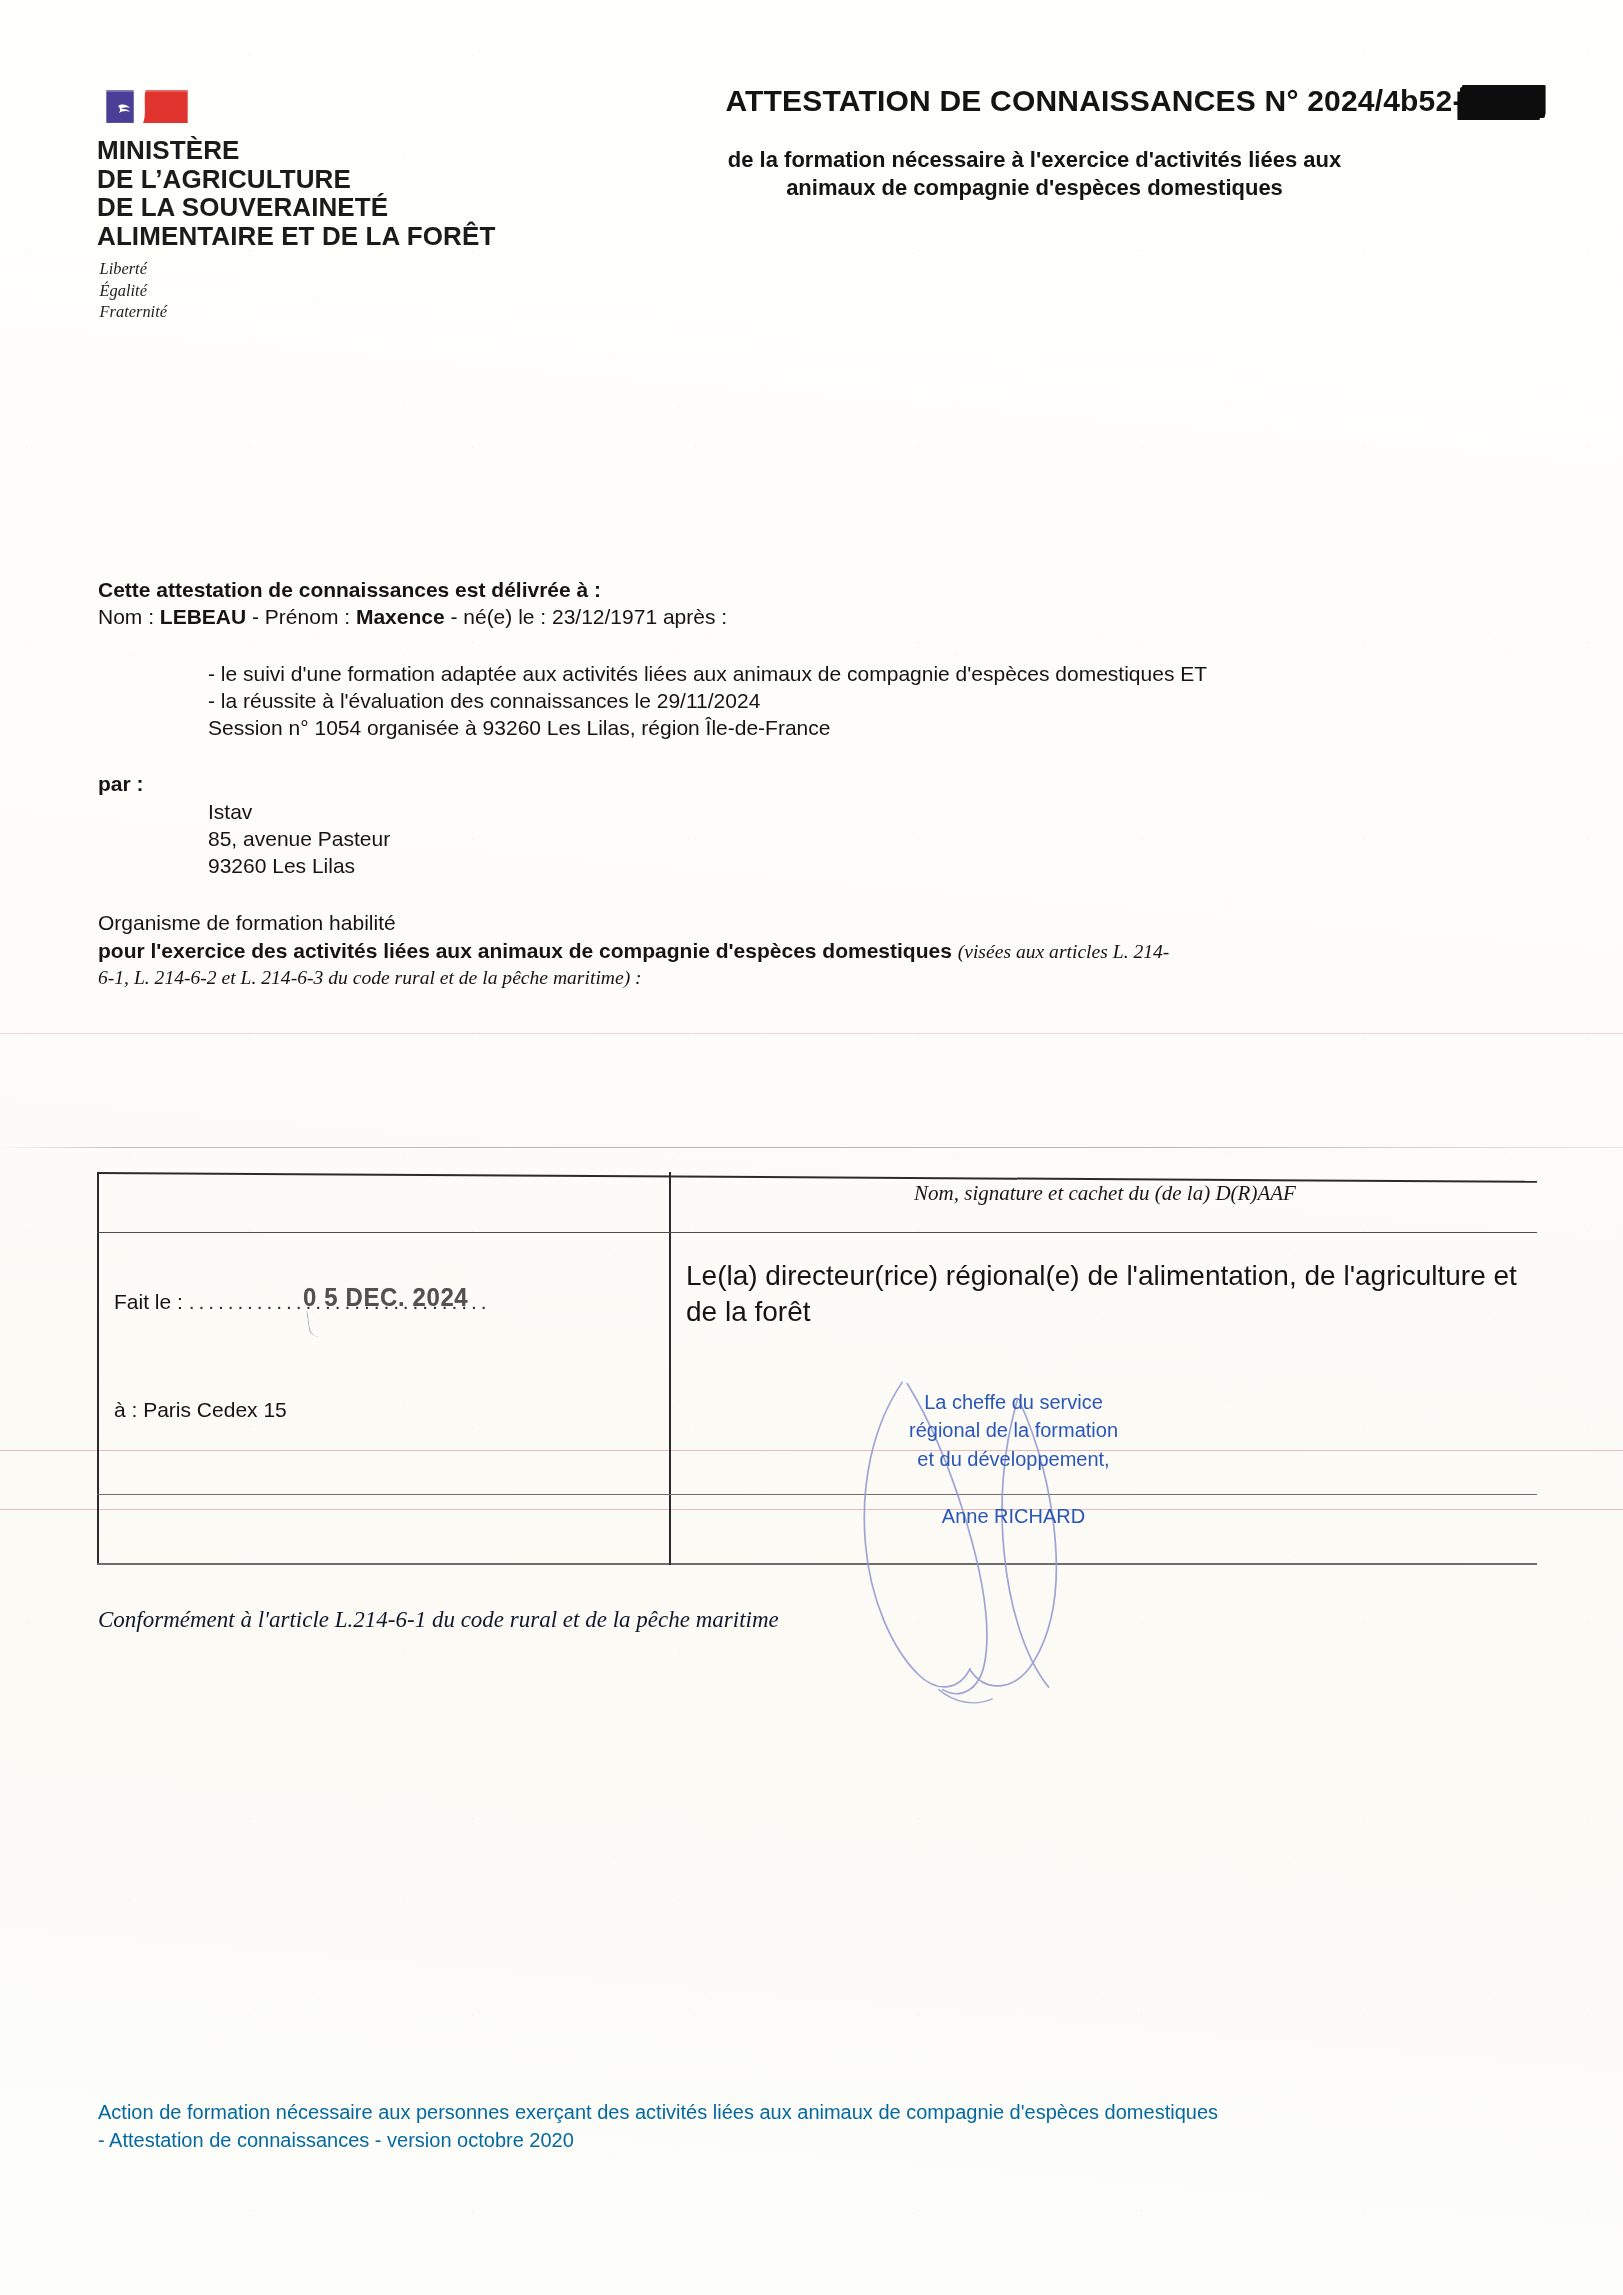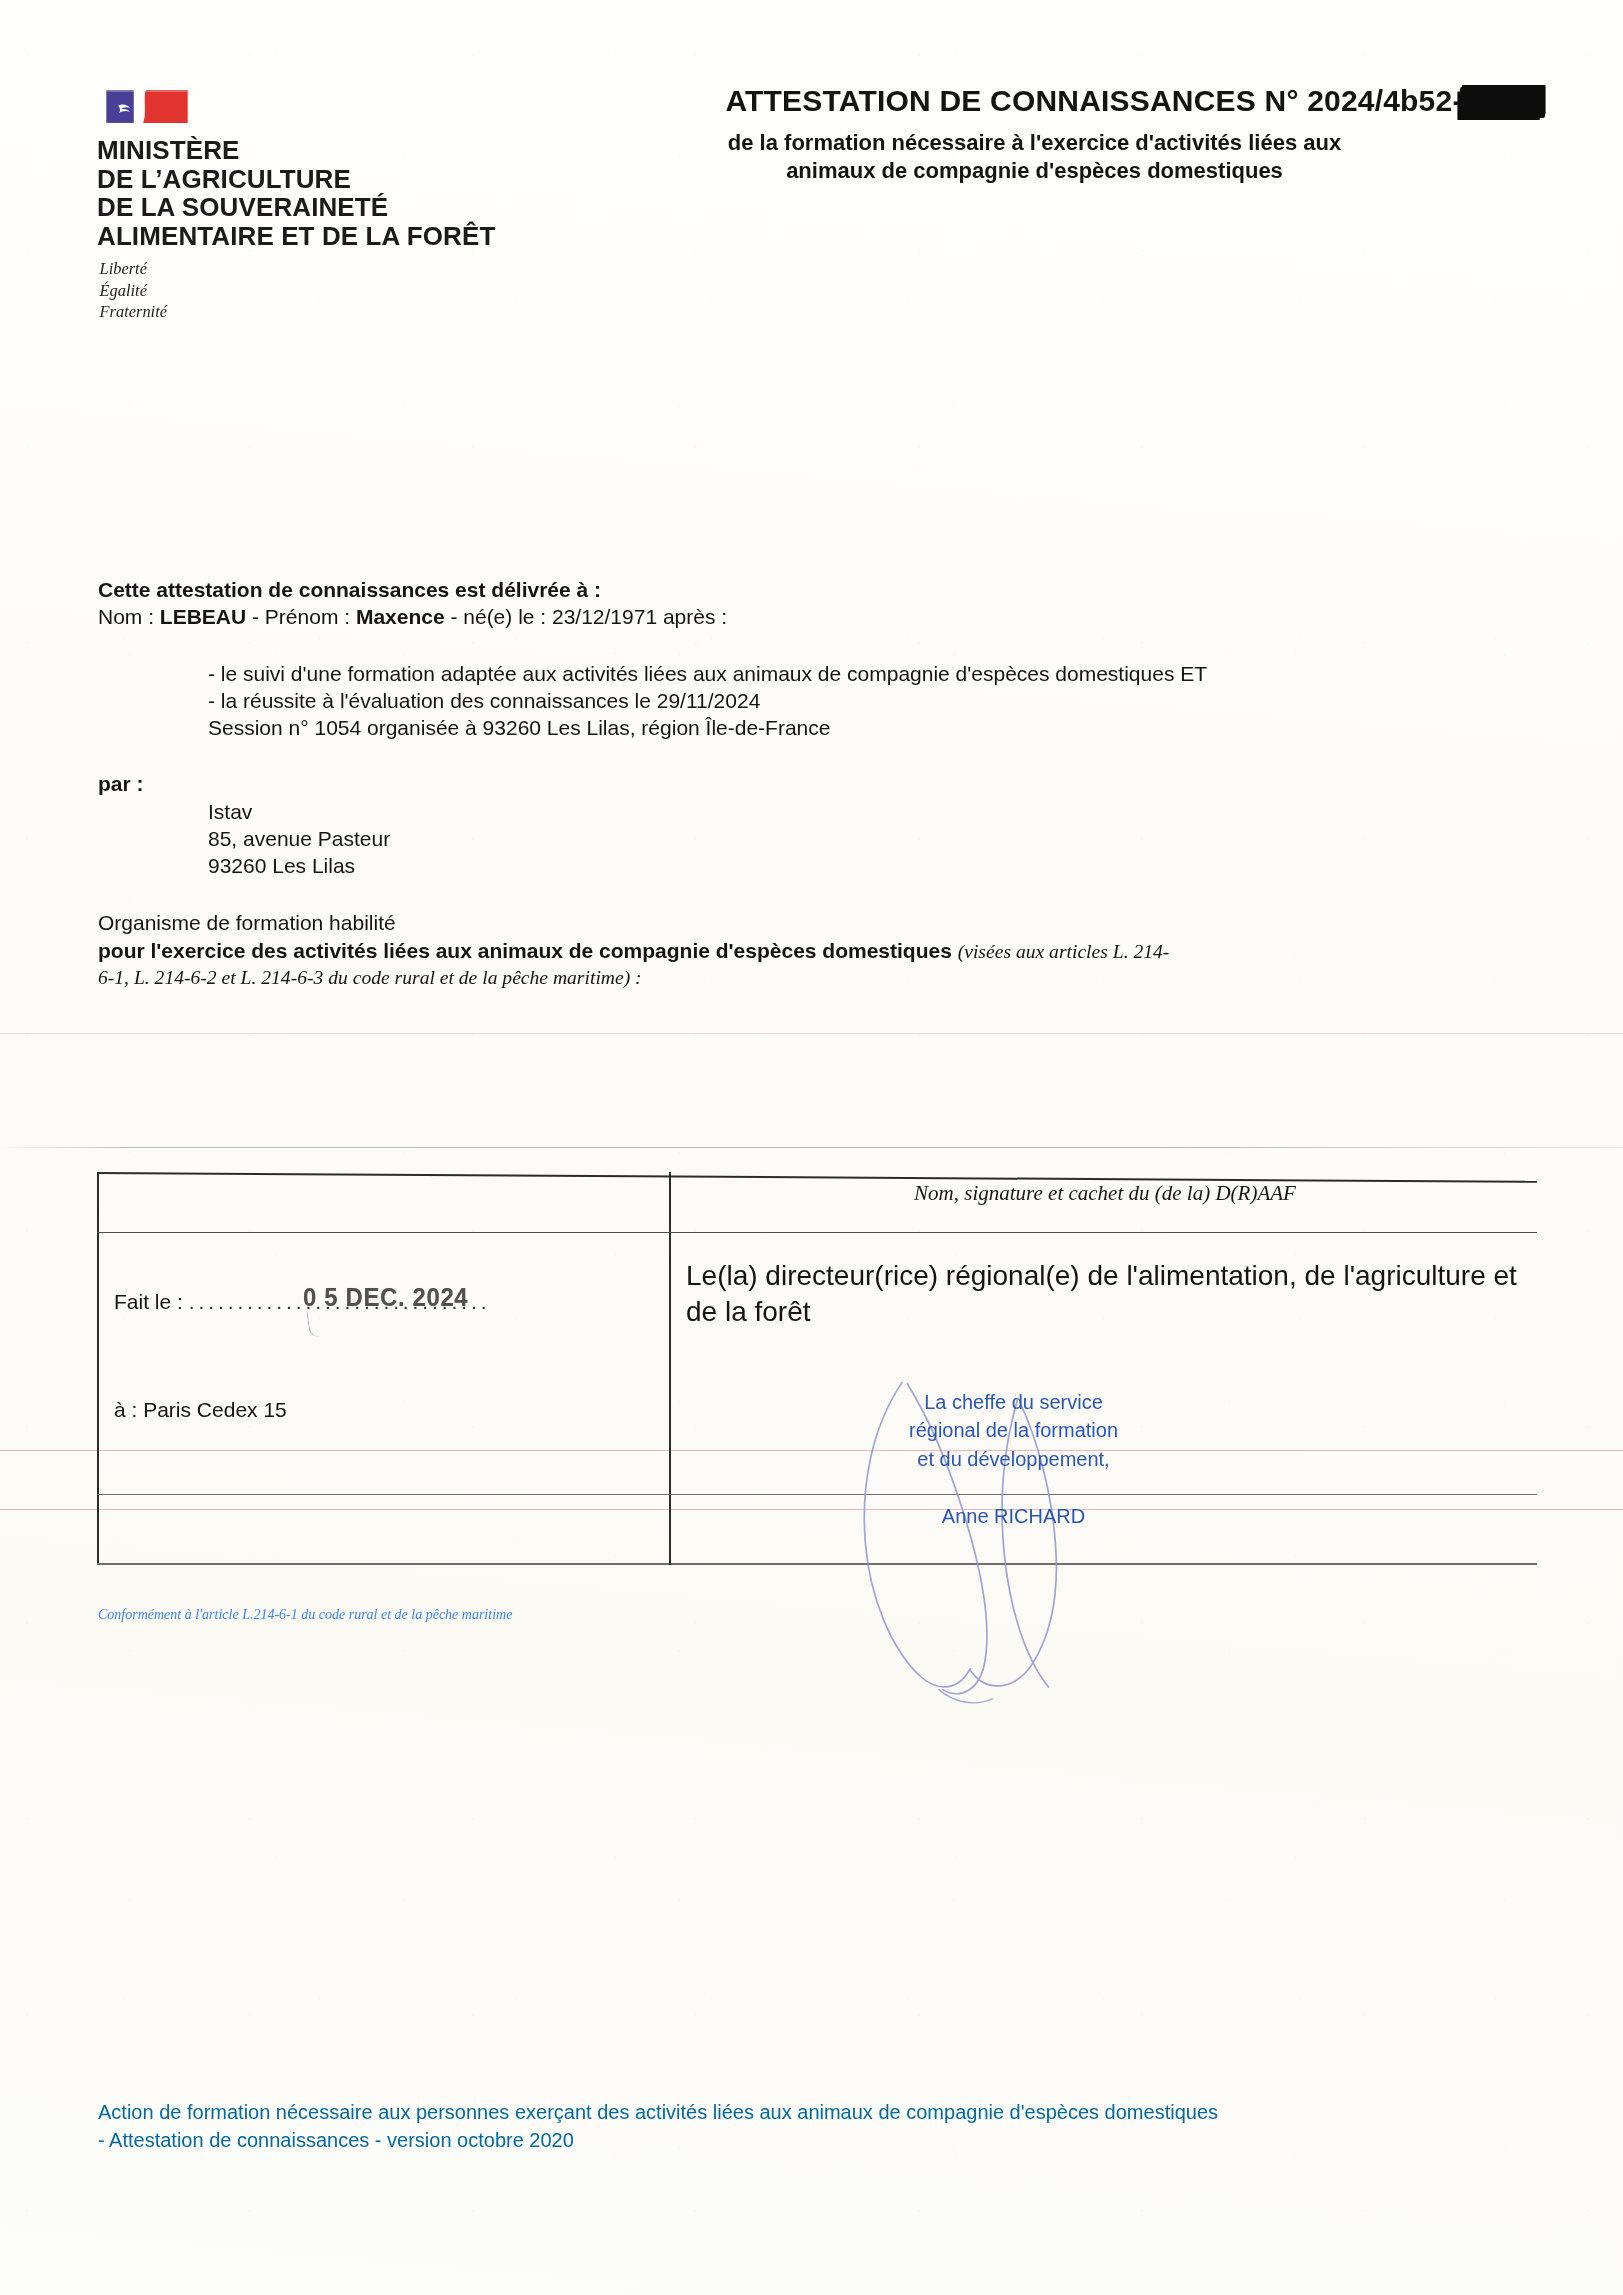--- a/index.html
+++ b/index.html
@@ -54,21 +54,21 @@
     font-size:30px; font-weight:700; letter-spacing:0.2px;
     white-space:nowrap; text-align:right;
   }
   #title-redaction{
     display:inline-block; width:85px; height:31px;
     background:#0d0d0d; vertical-align:-6.5px; margin-left:-2.6px;
     border-radius:2px;
     box-shadow:1.3px -2.6px 0 -0.7px #0d0d0d, -3.9px 3.3px 0 -1.3px #0d0d0d;
   }
   #doc-subtitle{
-    margin-top:11px; font-size:22px; font-weight:700; line-height:1.28;
+    margin-top:28px; font-size:22px; font-weight:700; line-height:1.28;
   }
 
   
   #recipient{ position:absolute; left:727px; top:308px; }
   #recipient .attn{
     font-family:"Liberation Serif", serif;
     font-style:italic; font-weight:400; font-size:21.6px; color:#141414;
   }
   #recipient .name{
     margin-top:14.4px; margin-left:77px;
@@ -143,21 +143,21 @@
     position:absolute; left:720px; top:216px; width:393px;
     text-align:center; color:#2a56b8;
     font-size:20px; line-height:1.42; font-weight:400;
   }
   #stamp-block .nm{ display:block; margin-top:29px; }
   #signature-svg{ position:absolute; left:677px; top:196px; width:353px; height:353px; pointer-events:none; }
 
   #conformite{
     position:absolute; left:98px; top:1607px;
     font-family:"Liberation Serif", serif; font-style:italic;
-    font-size:14px; color:#3b82f6; white-space:nowrap;
+    font-size:23px; color:#0f172a; white-space:nowrap;
   }
 
   
   #footer{
     position:absolute; left:98px; top:2098px; width:1453px;
     font-size:20px; line-height:1.42; color:#0369a1;
   }
 
   
   .redline{ position:absolute; left:0; width:1624px; height:1.3px; background:rgba(214,96,120,.42); pointer-events:none; }

